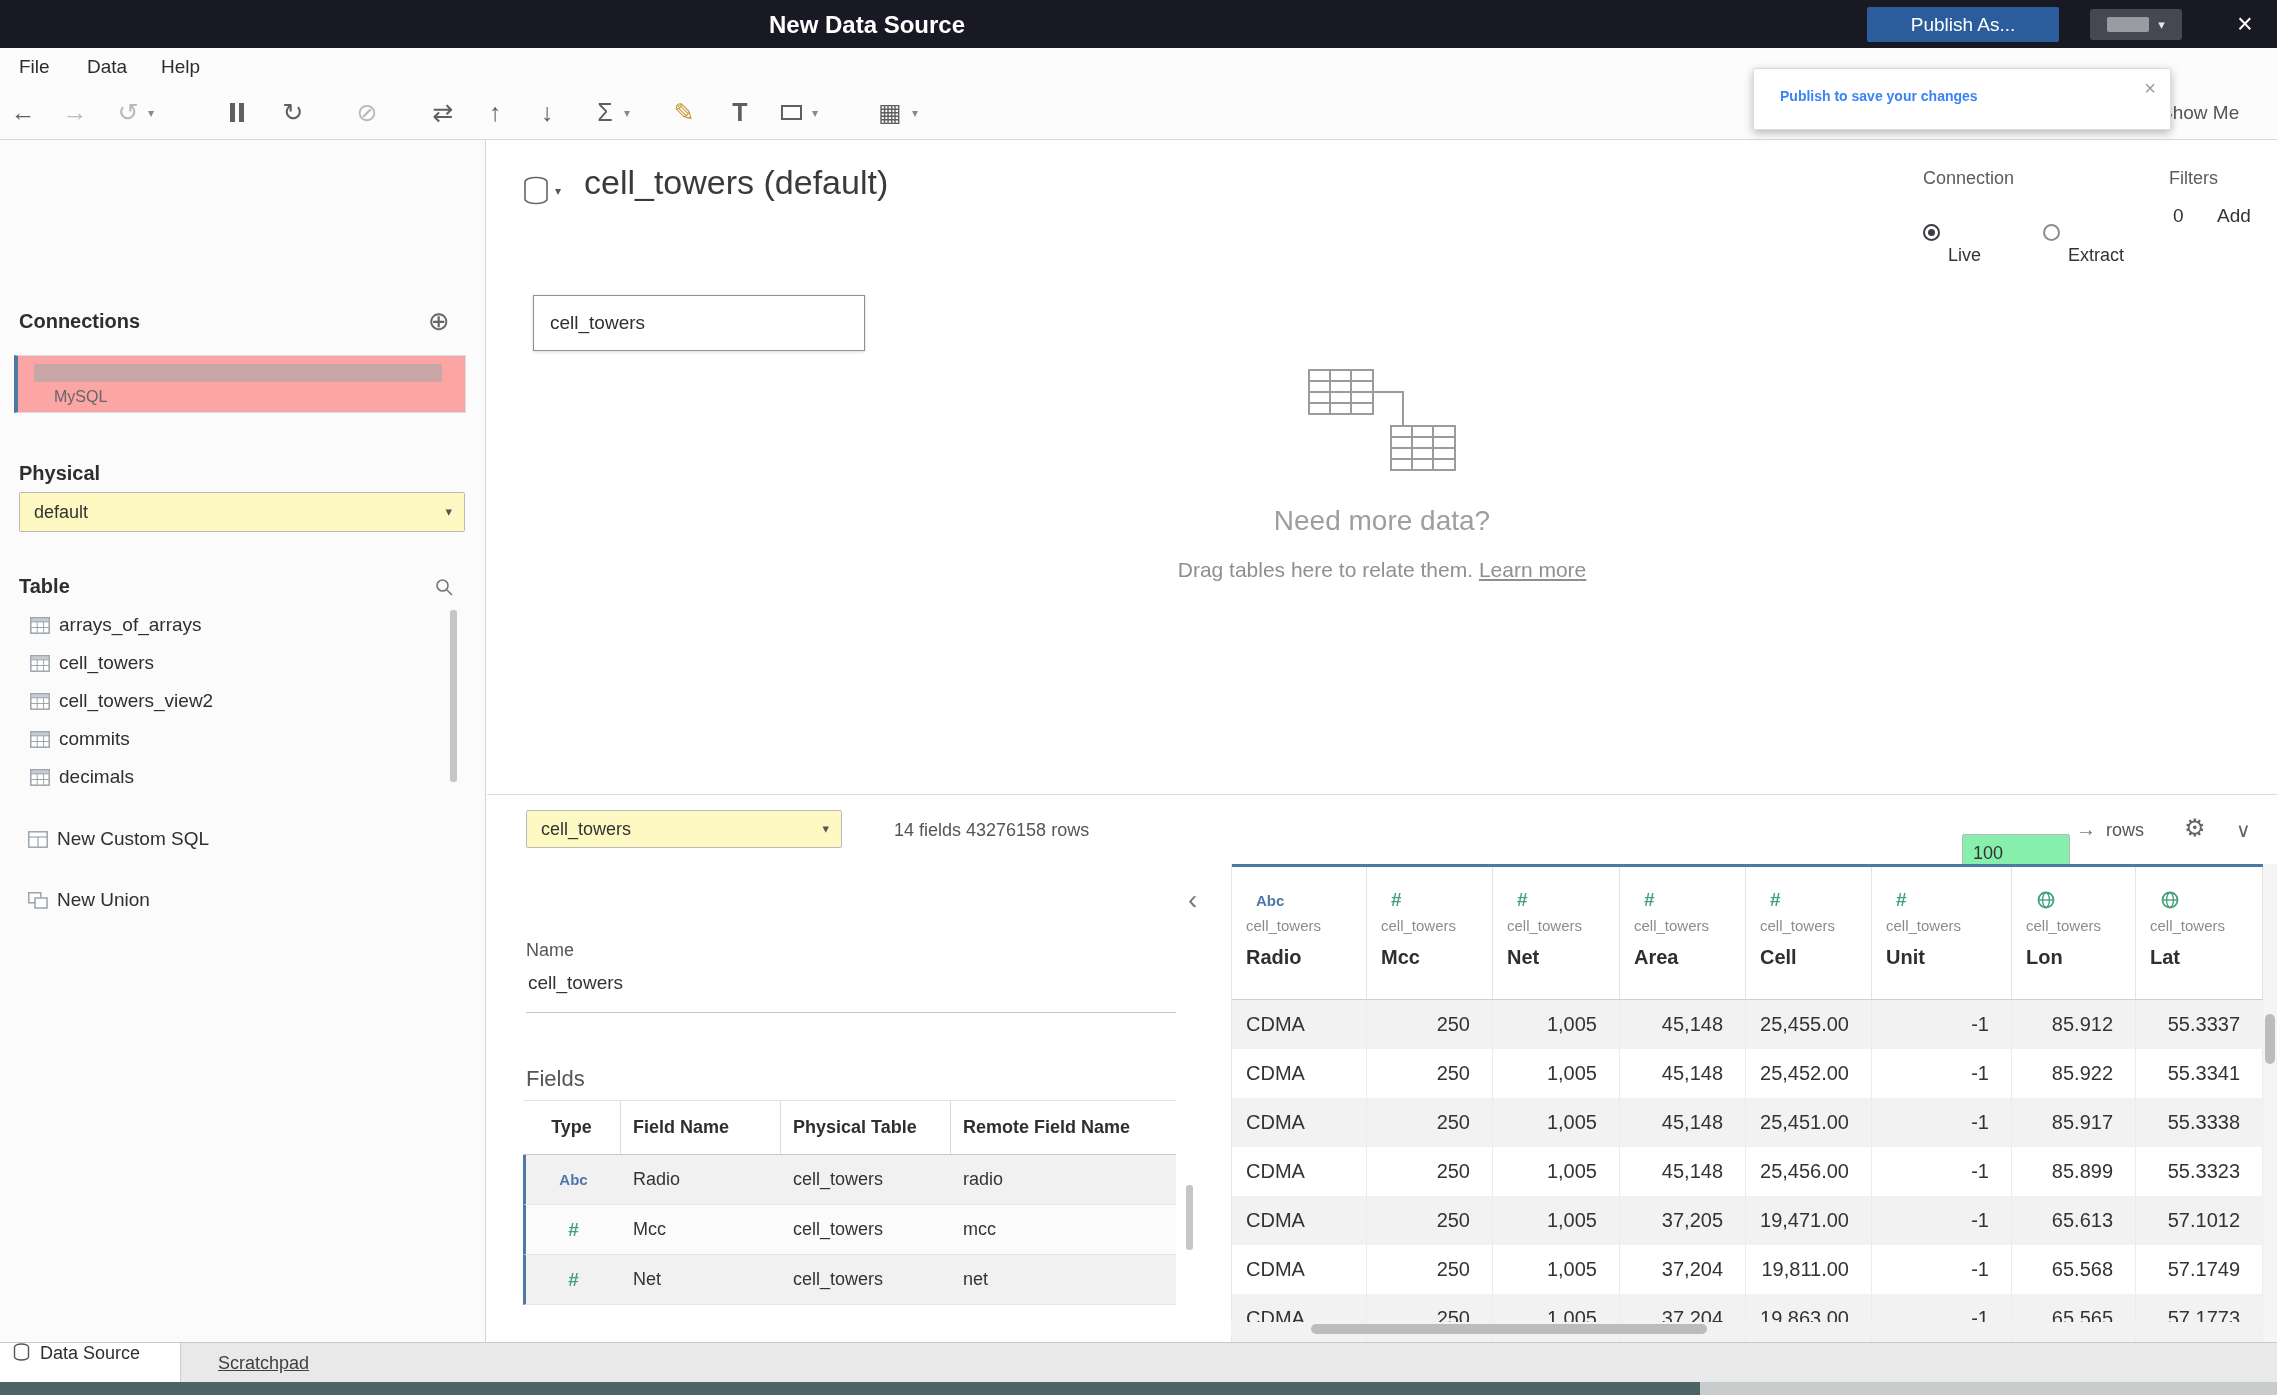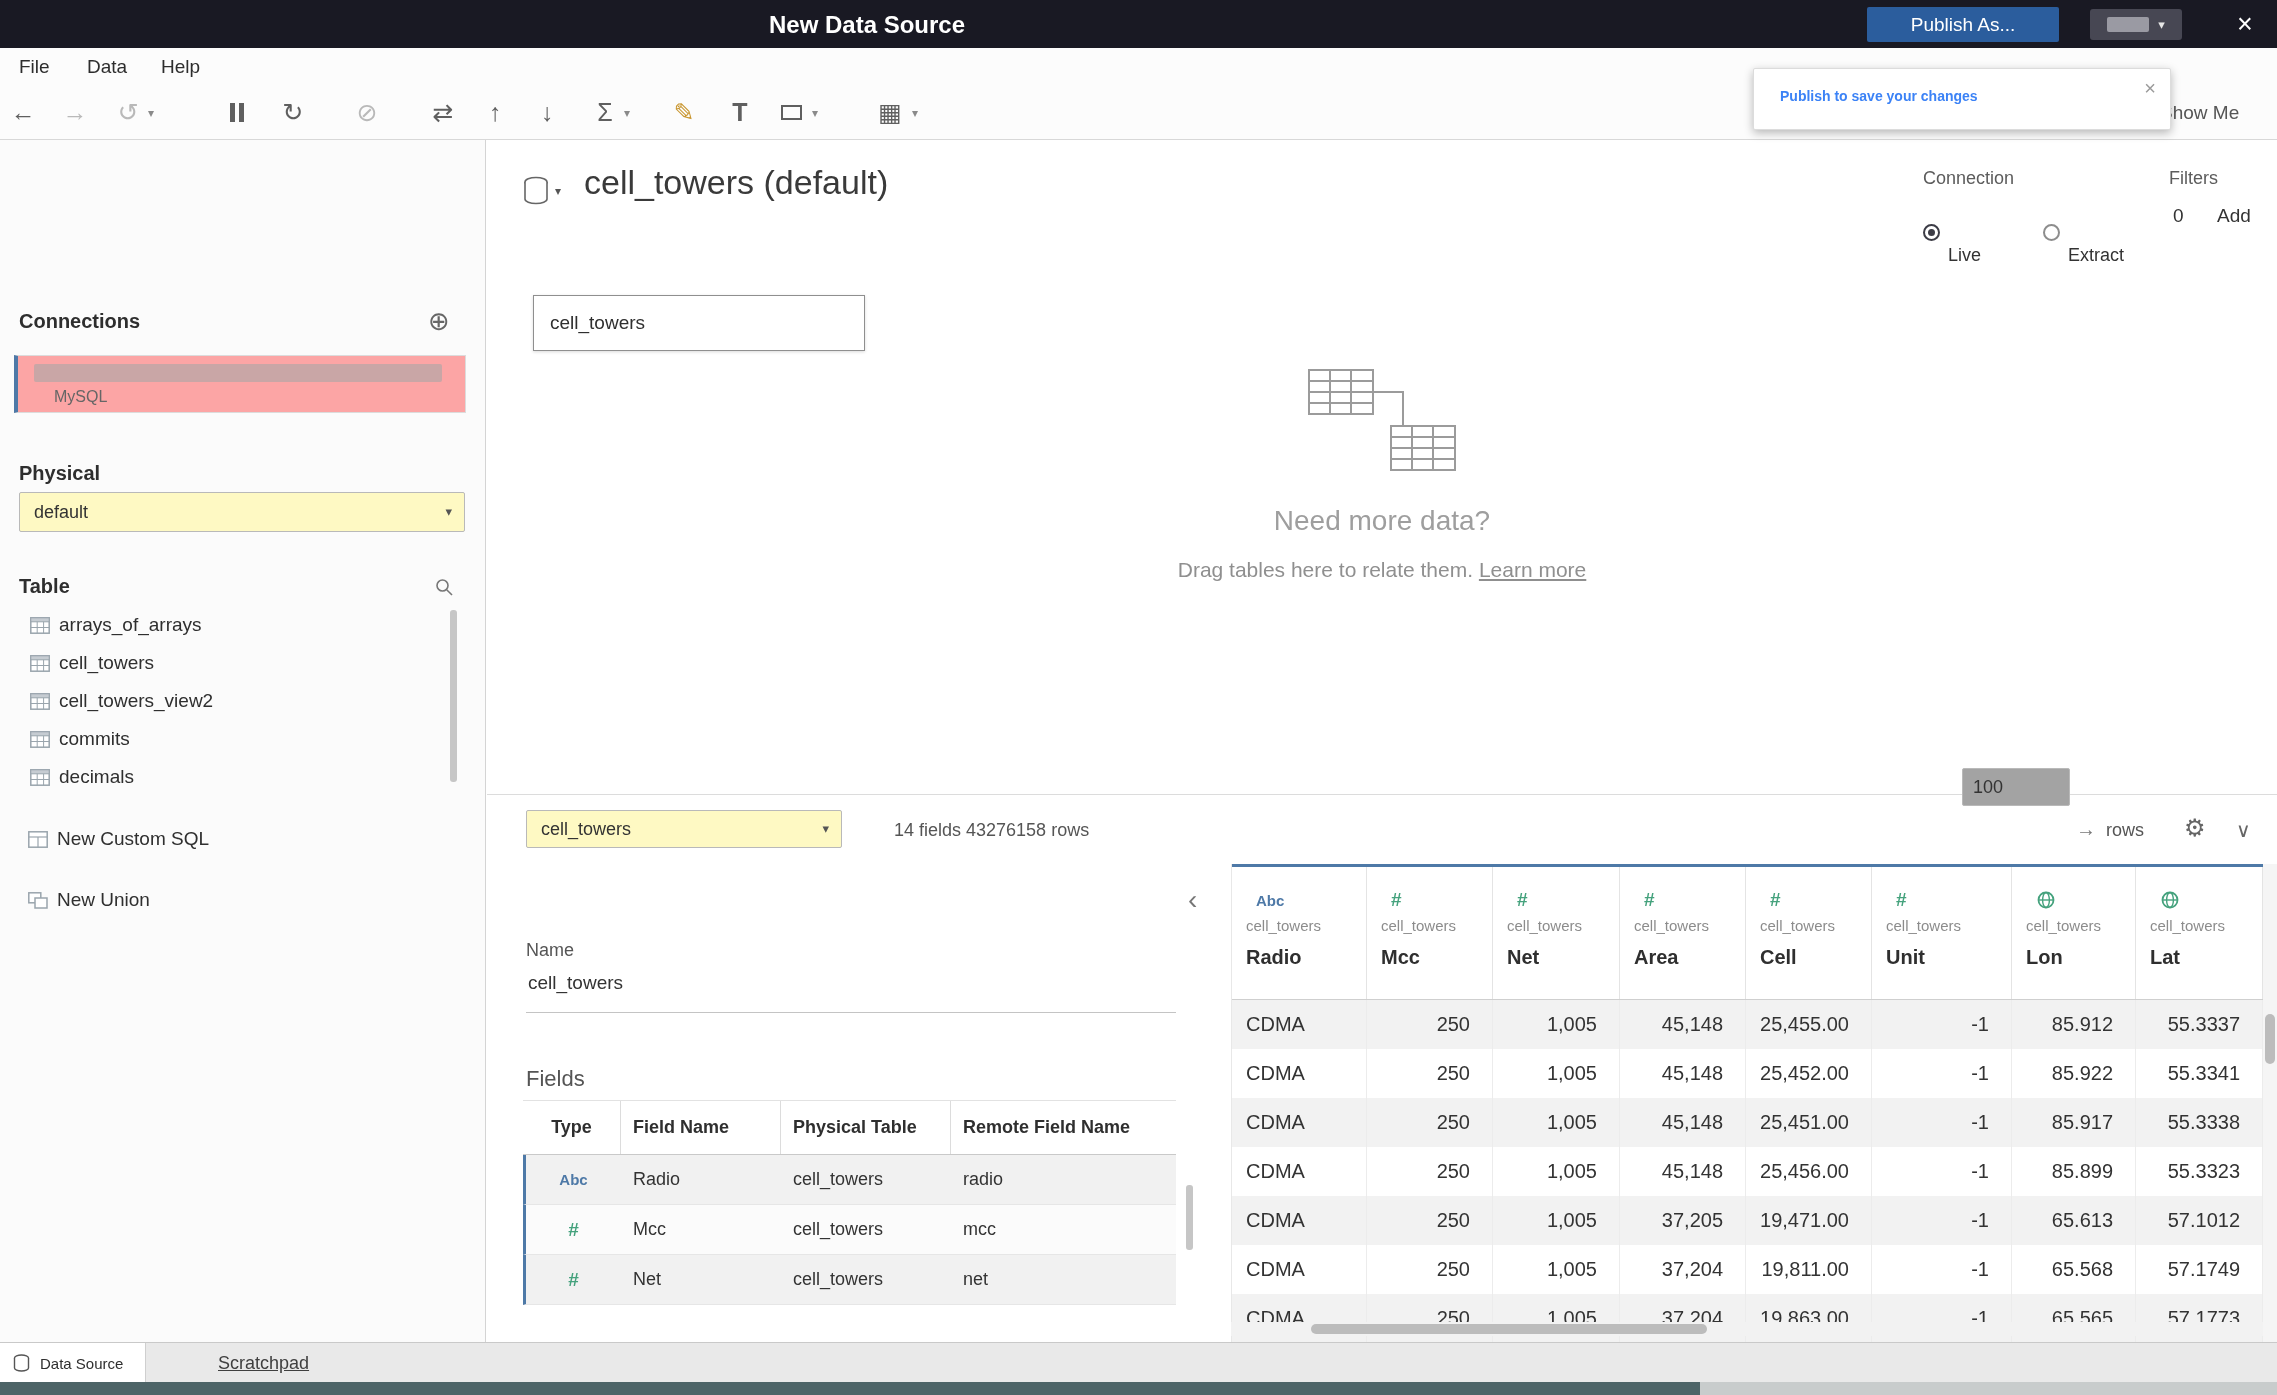--- a/index.html
+++ b/index.html
@@ -76,21 +76,21 @@
   .canvas-table { position:absolute; left:46px; top:155px; width:332px; height:56px; border:1px solid #8f8f8f; background:#fff; box-shadow:0 1px 3px rgba(0,0,0,0.15); font-size:19px; color:#2f2f2f; line-height:54px; padding-left:16px; cursor:pointer; }
   .illus { position:absolute; left:820px; top:228px; }
   .need-more { position:absolute; left:595px; top:365px; width:600px; text-align:center; font-size:28px; color:#9e9e9e; }
   .drag-hint { position:absolute; left:495px; top:418px; width:800px; text-align:center; font-size:21px; color:#8f8f8f; }
   .drag-hint a { color:#8f8f8f; text-decoration:underline; cursor:pointer; }
   .mid-divider { position:absolute; left:487px; top:794px; width:1790px; height:1px; background:#dcdcdc; }
 
   
   .grid-table-select { position:absolute; left:526px; top:810px; width:316px; height:38px; line-height:36px; padding-left:14px; }
   .fields-summary { position:absolute; left:894px; top:820px; font-size:18px; color:#555; }
-  .rows-box { position:absolute; left:1962px; top:768px; width:108px; height:38px; border:1px solid #b9b9b9; border-radius:2px; background:#a3a3a3; }
+  .rows-box { position:absolute; left:1962px; top:834px; width:108px; height:38px; border:1px solid #b9b9b9; border-radius:2px; background:#86efac; }
   .rows-box input { border:none; outline:none; width:90px; height:34px; margin:1px 0 0 10px; font-size:18px; color:#333; font-family:inherit; background:transparent; }
   .rows-go { position:absolute; left:2076px; top:818px; font-size:20px; color:#777; cursor:pointer; }
   .rows-lbl { position:absolute; left:2106px; top:820px; font-size:18px; color:#555; }
   .gear { position:absolute; left:2184px; top:814px; font-size:24px; color:#666; cursor:pointer; }
   .panel-chevron { position:absolute; left:2236px; top:818px; font-size:20px; color:#666; cursor:pointer; }
 
   
   .collapse-chevron { position:absolute; left:1188px; top:886px; font-size:28px; color:#777; cursor:pointer; line-height:1; }
   .name-label { position:absolute; left:526px; top:940px; font-size:18px; color:#555; }
   .name-input { position:absolute; left:528px; top:972px; width:640px; border:none; outline:none; font-size:19px; color:#333; font-family:inherit; background:transparent; }
@@ -123,21 +123,21 @@
   .grid-row.odd { background:#f2f2f2; }
   .gr-cell { font-size:20px; color:#333; line-height:49px; padding-right:22px; text-align:right; border-right:1px solid #ececec; overflow:hidden; }
   .gr-cell.text { text-align:left; padding-left:14px; }
   .grid-hscroll { position:absolute; left:1231px; top:1322px; width:1032px; height:14px; background:#f2f2f2; z-index:5; }
   .grid-hthumb { position:absolute; left:80px; top:2px; width:396px; height:10px; background:#bcbcbc; border-radius:5px; cursor:pointer; }
   .grid-vscroll { position:absolute; left:2263px; top:864px; width:14px; height:478px; background:#f5f5f5; z-index:5; }
   .grid-vthumb { position:absolute; left:2px; top:150px; width:10px; height:50px; background:#bcbcbc; border-radius:5px; cursor:pointer; }
 
   
   .tabbar { position:absolute; left:0; top:1342px; width:2277px; height:40px; background:#e9e9e9; border-top:1px solid #c9c9c9; }
-  .tab-active { position:absolute; left:0; top:0; width:146px; height:40px; background:#fff; border-right:1px solid #cfcfcf; display:flex; align-items:center; gap:10px; padding-left:13px; font-size:15px; color:#2f2f2f; cursor:pointer; }
+  .tab-active { position:absolute; left:0; top:0; width:181px; height:40px; background:#fff; border-right:1px solid #cfcfcf; display:flex; align-items:flex-start; gap:10px; padding-left:13px; font-size:18px; color:#2f2f2f; cursor:pointer; }
   .tab-inactive { position:absolute; left:167px; top:0; height:40px; line-height:40px; padding-left:51px; padding-right:44px; font-size:18px; color:#3f3f3f; cursor:pointer;text-decoration:underline; }
   .bottom-strip { position:absolute; left:0; top:1382px; width:2277px; height:13px; background:#c8cccc; }
   .bottom-thumb { position:absolute; left:0; top:0; width:1700px; height:13px; background:#4d6467; cursor:pointer; }
 </style>
 </head>
 <body>
 
 <div id="app">
 
   <div class="titlebar">

